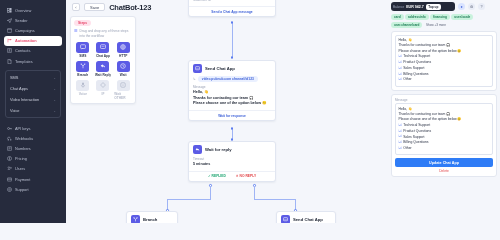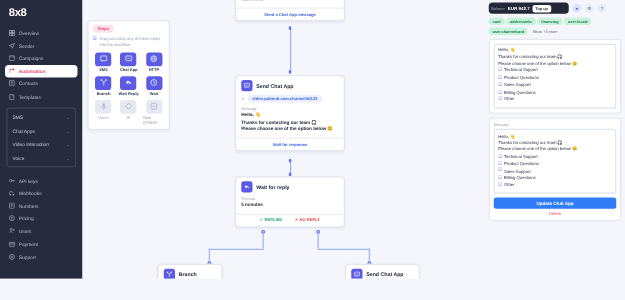--- a/index.html
+++ b/index.html
@@ -164,21 +164,20 @@
     font-size: 3.7px; border-radius: 2px; padding: 2.5px 0; margin-top: 3px;
   }
   .del { text-align: center; font-size: 3.3px; color: #e2464a; margin-top: 2px; }
 </style>
 </head>
 <body>
 
 <div class="app">
 
   <aside class="sidebar">
-    <div class="logo">8x8</div>
 
     <div class="nav-item">
       <span class="nav-ic">
           <svg viewBox="0 0 16 16">
             <rect x="1" y="1" width="6" height="6" fill="none" stroke="currentColor" stroke-width="1.6"></rect>
             <rect x="9" y="1" width="6" height="6" fill="none" stroke="currentColor" stroke-width="1.6"></rect>
             <rect x="1" y="9" width="6" height="6" fill="none" stroke="currentColor" stroke-width="1.6"></rect>
             <rect x="9" y="9" width="6" height="6" fill="none" stroke="currentColor" stroke-width="1.6"></rect>
           </svg>
         </span>
@@ -313,20 +312,25 @@
               <circle cx="8" cy="8" r="2.4" fill="none" stroke="currentColor" stroke-width="1.3"></circle>
             </svg>
           </span>
         <span>Support</span>
       </div>
     </div>
   </aside>
 
   <section class="main">
 
+    <div class="topbar">
+      <div class="icon-btn">‹</div>
+      <div class="save-btn">Save</div>
+      <div class="flow-title">ChatBot-123</div>
+    </div>
 
     <div class="palette">
       <div class="steps-badge">Steps</div>
       <div class="hint">
         <span class="hint-ic">☰</span>
         <span class="hint-tx">Drag and drop any of these steps into the workflow</span>
       </div>
       <div class="grid">
 
         <div class="cell">

